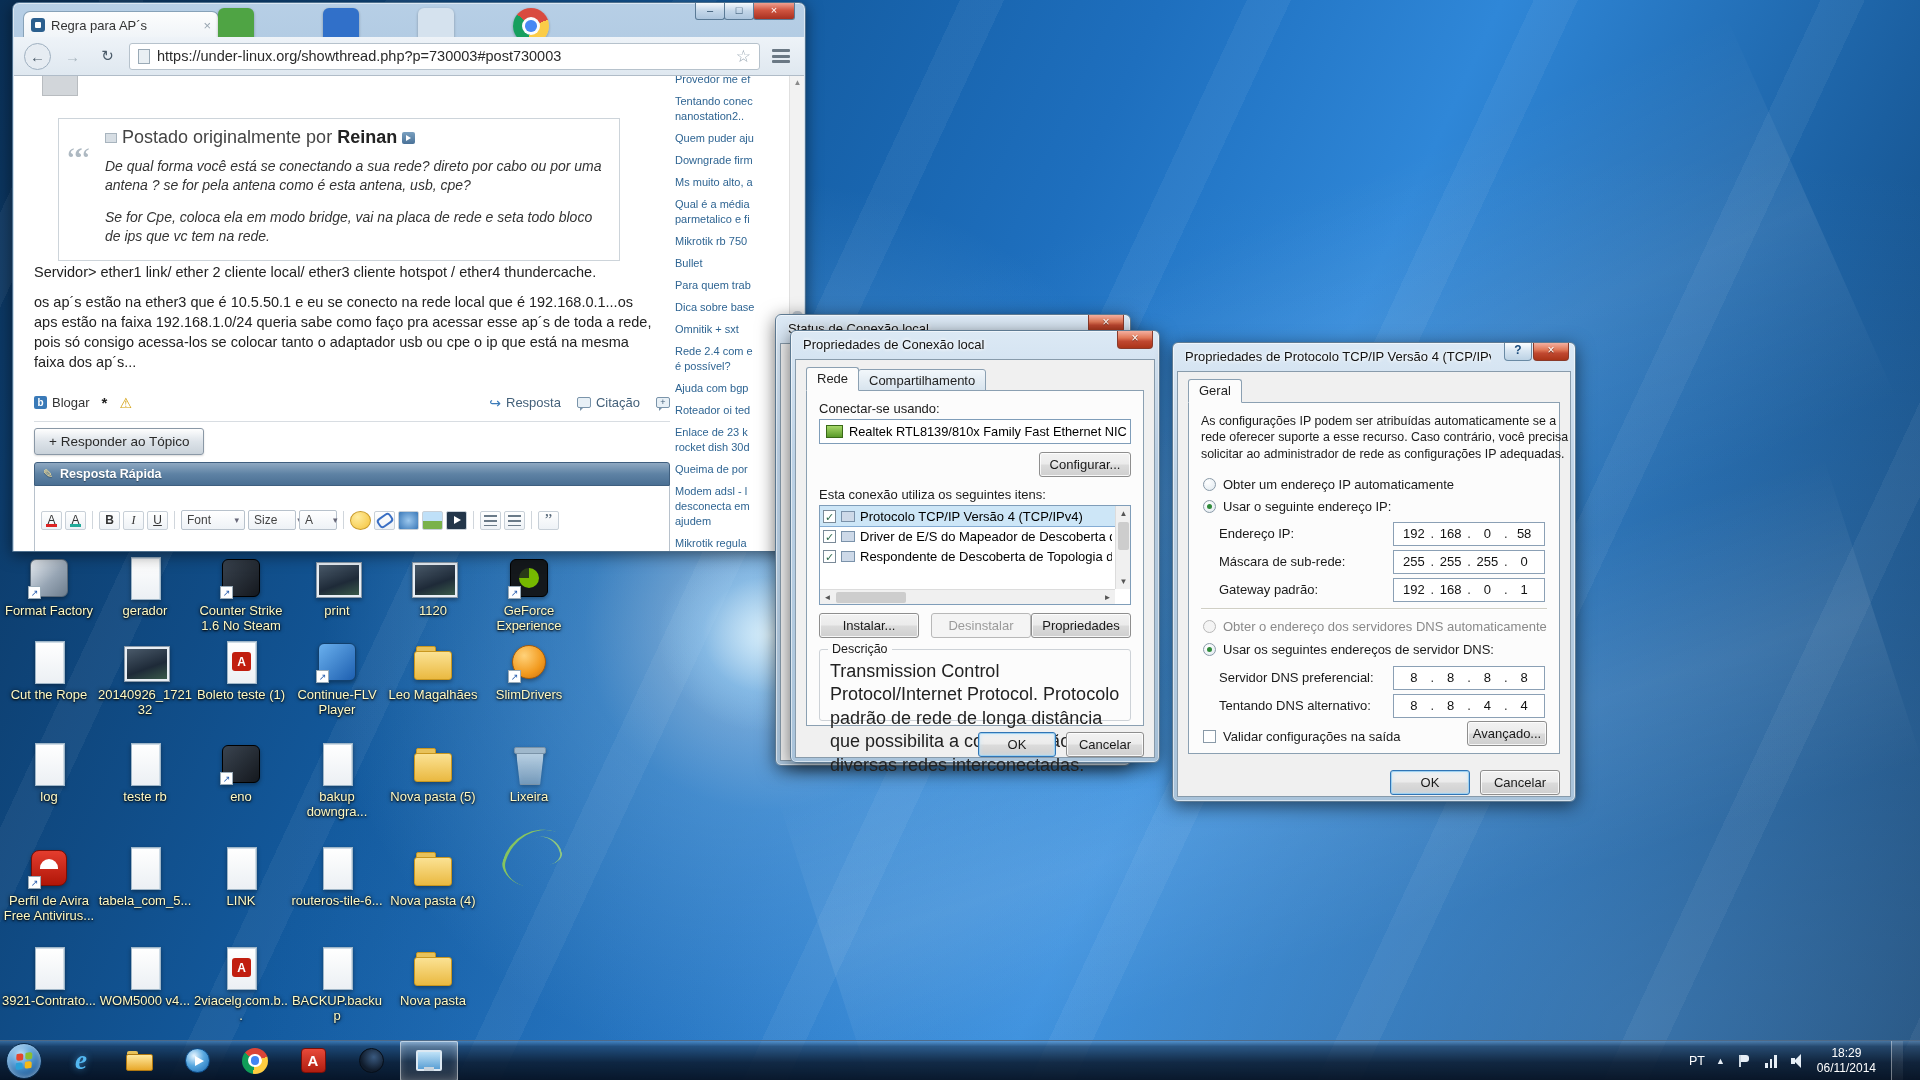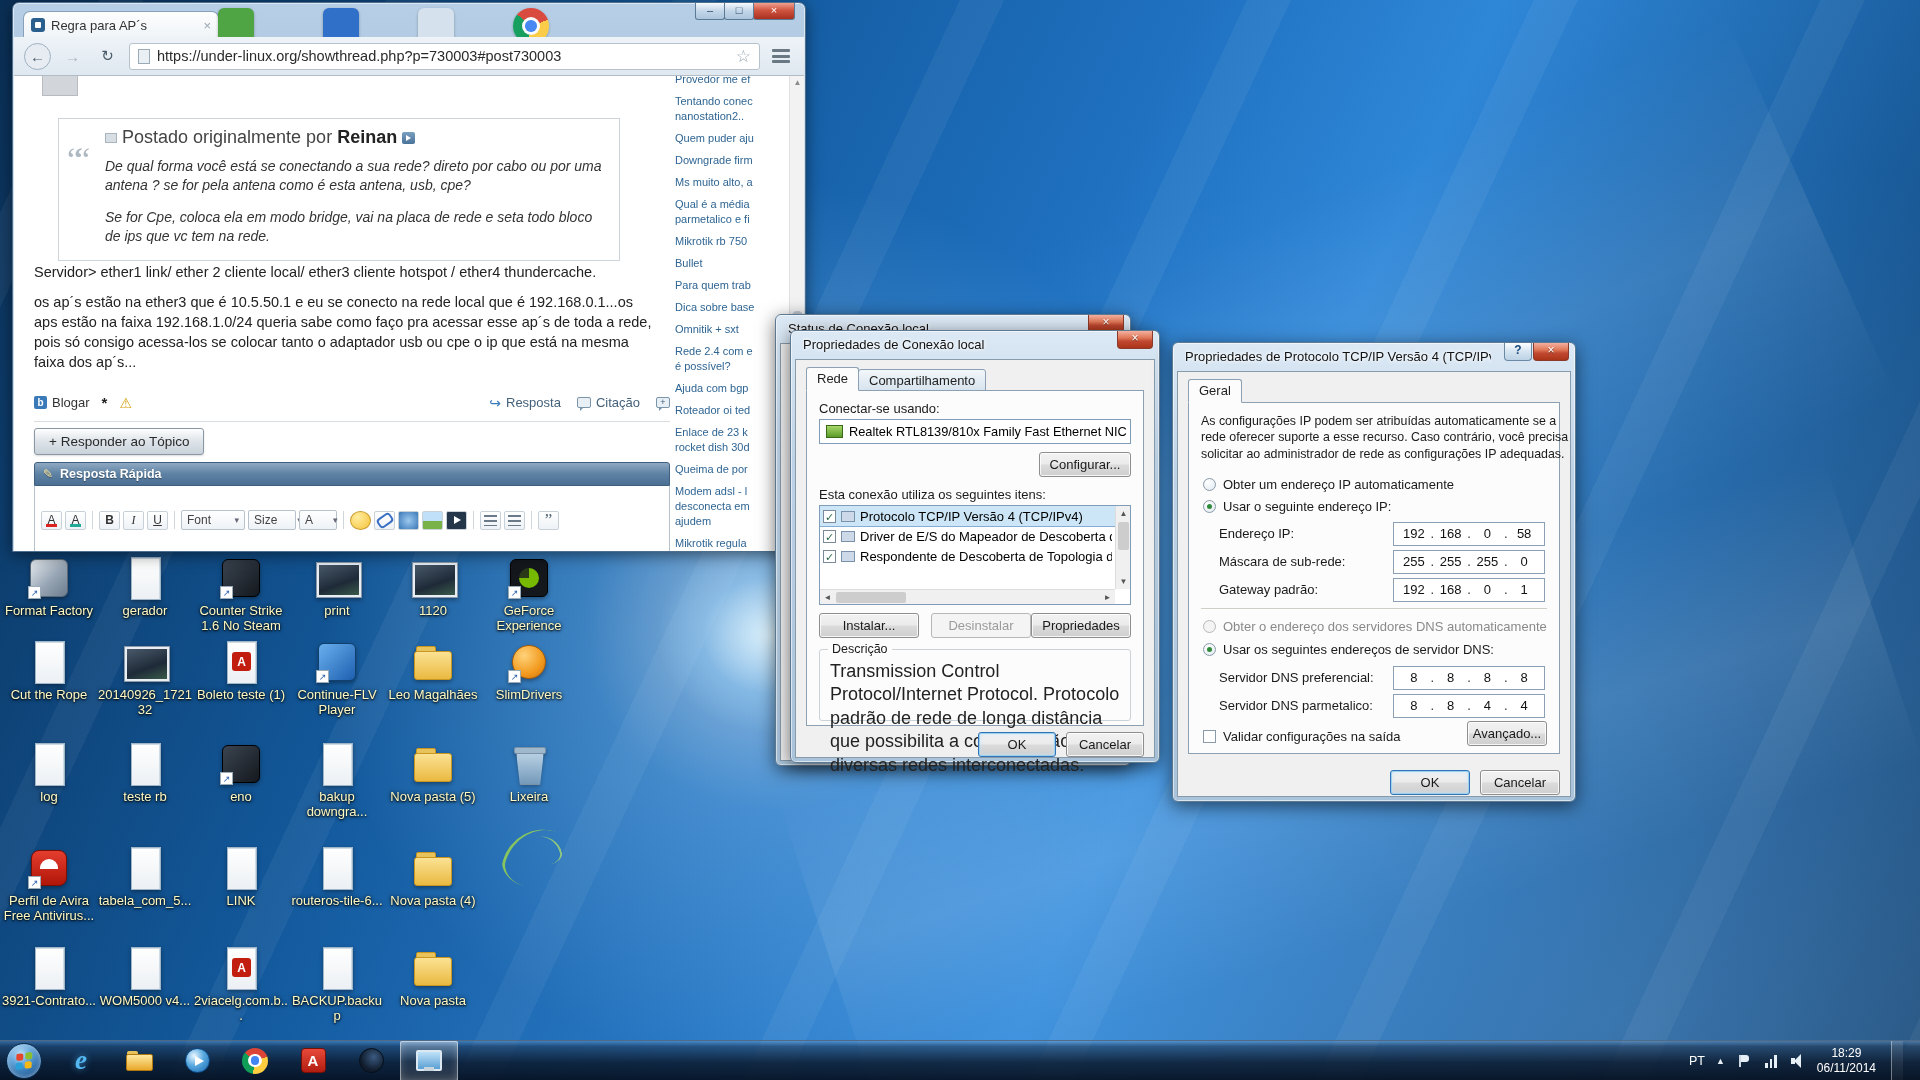--- a/index.html
+++ b/index.html
@@ -667,21 +667,21 @@
                 <div class="ipseg">8</div>
                 <div class="ipdot">.</div>
                 <div class="ipseg">8</div>
                 <div class="ipdot">.</div>
                 <div class="ipseg">8</div>
                 <div class="ipdot">.</div>
                 <div class="ipseg">8</div>
               </div>
             </div>
             <div class="iprow" style="top: 291px;">
-              <div class="iplabel">Servidor DNS parmetalico:</div>
+              <div class="iplabel">Tentando DNS alternativo:</div>
               <div class="ipbox">
                 <div class="ipseg">8</div>
                 <div class="ipdot">.</div>
                 <div class="ipseg">8</div>
                 <div class="ipdot">.</div>
                 <div class="ipseg">4</div>
                 <div class="ipdot">.</div>
                 <div class="ipseg">4</div>
               </div>
             </div>

